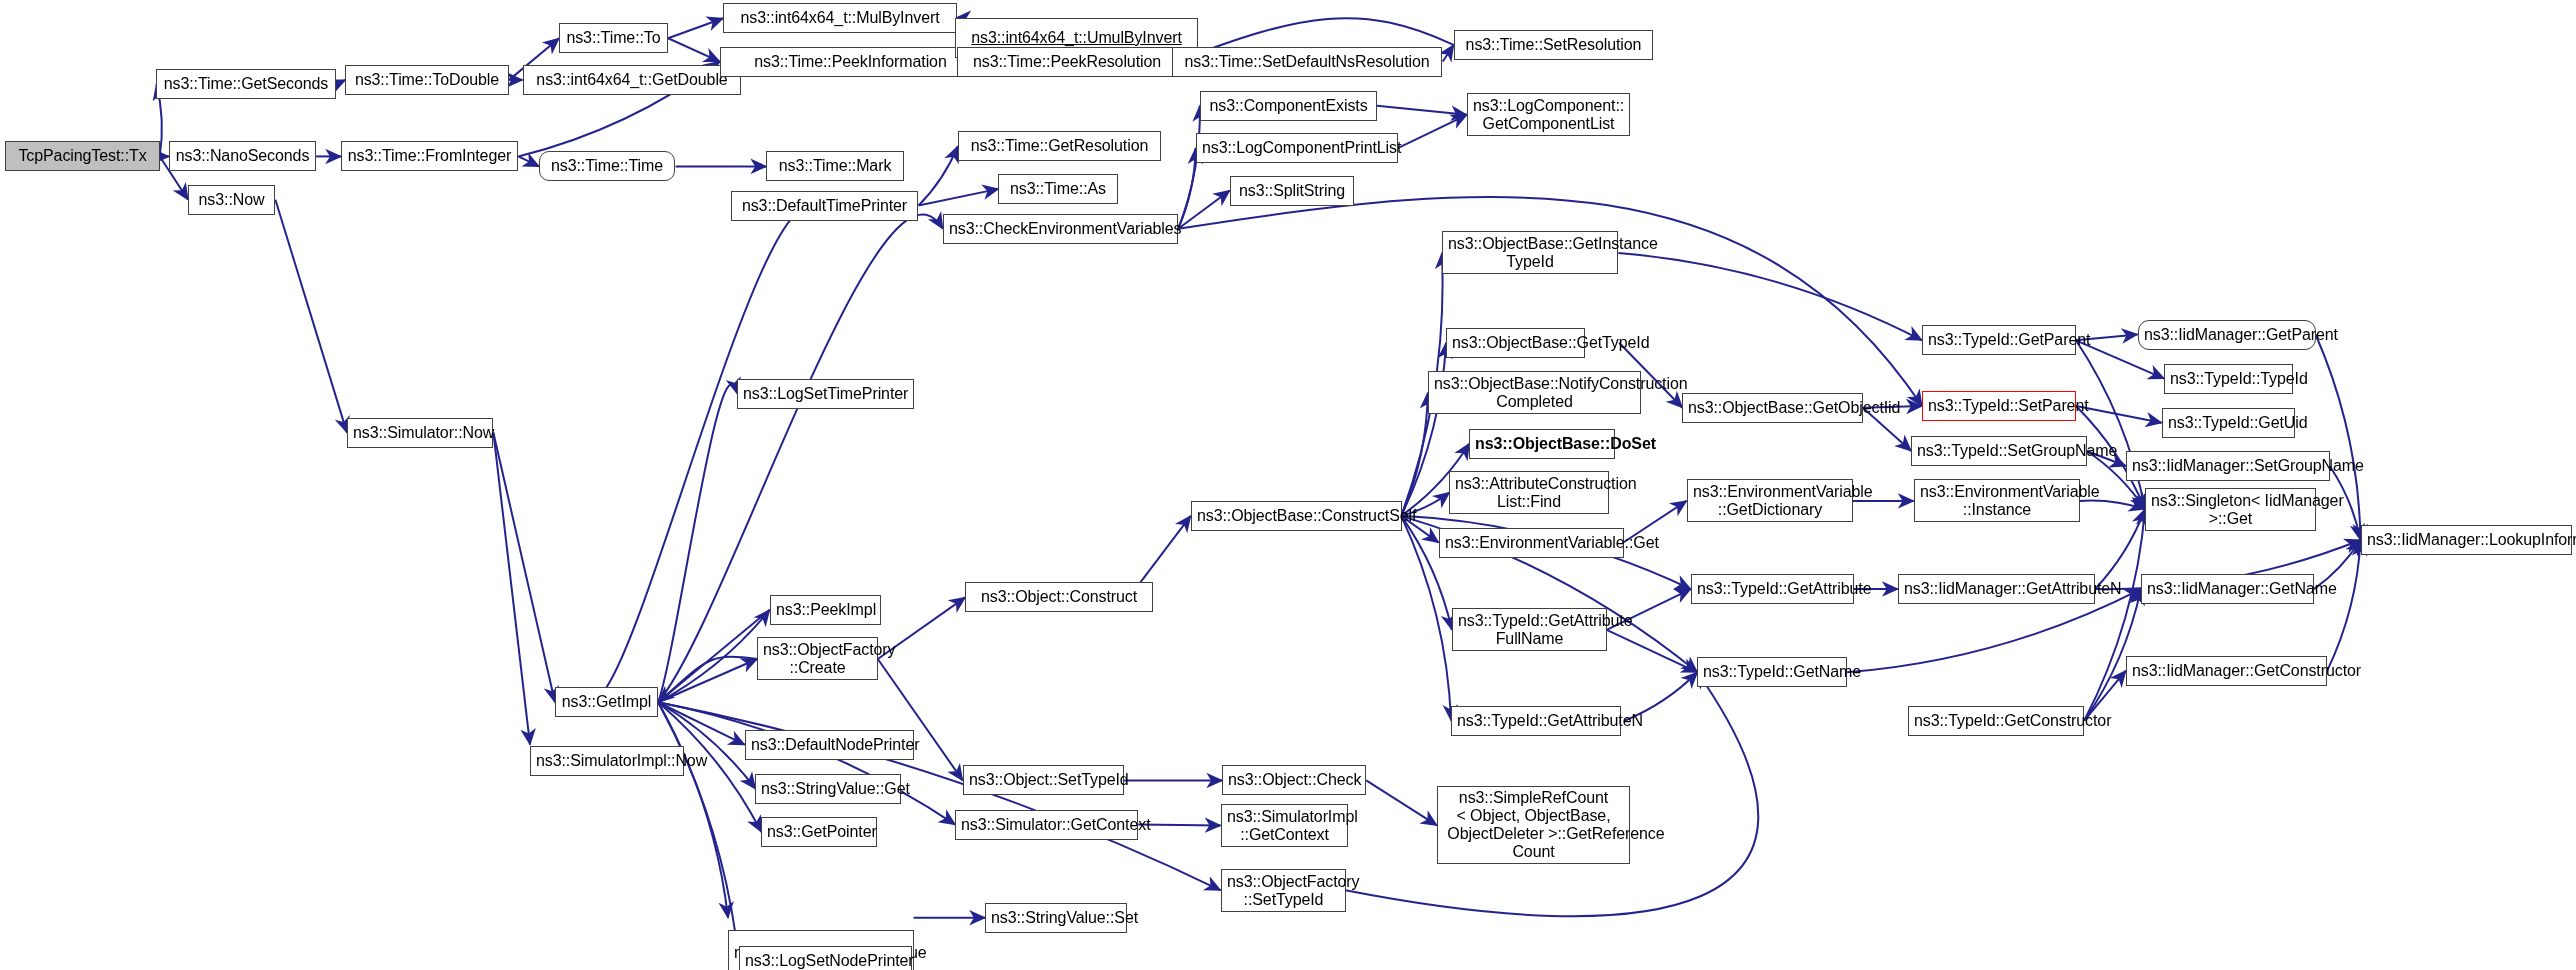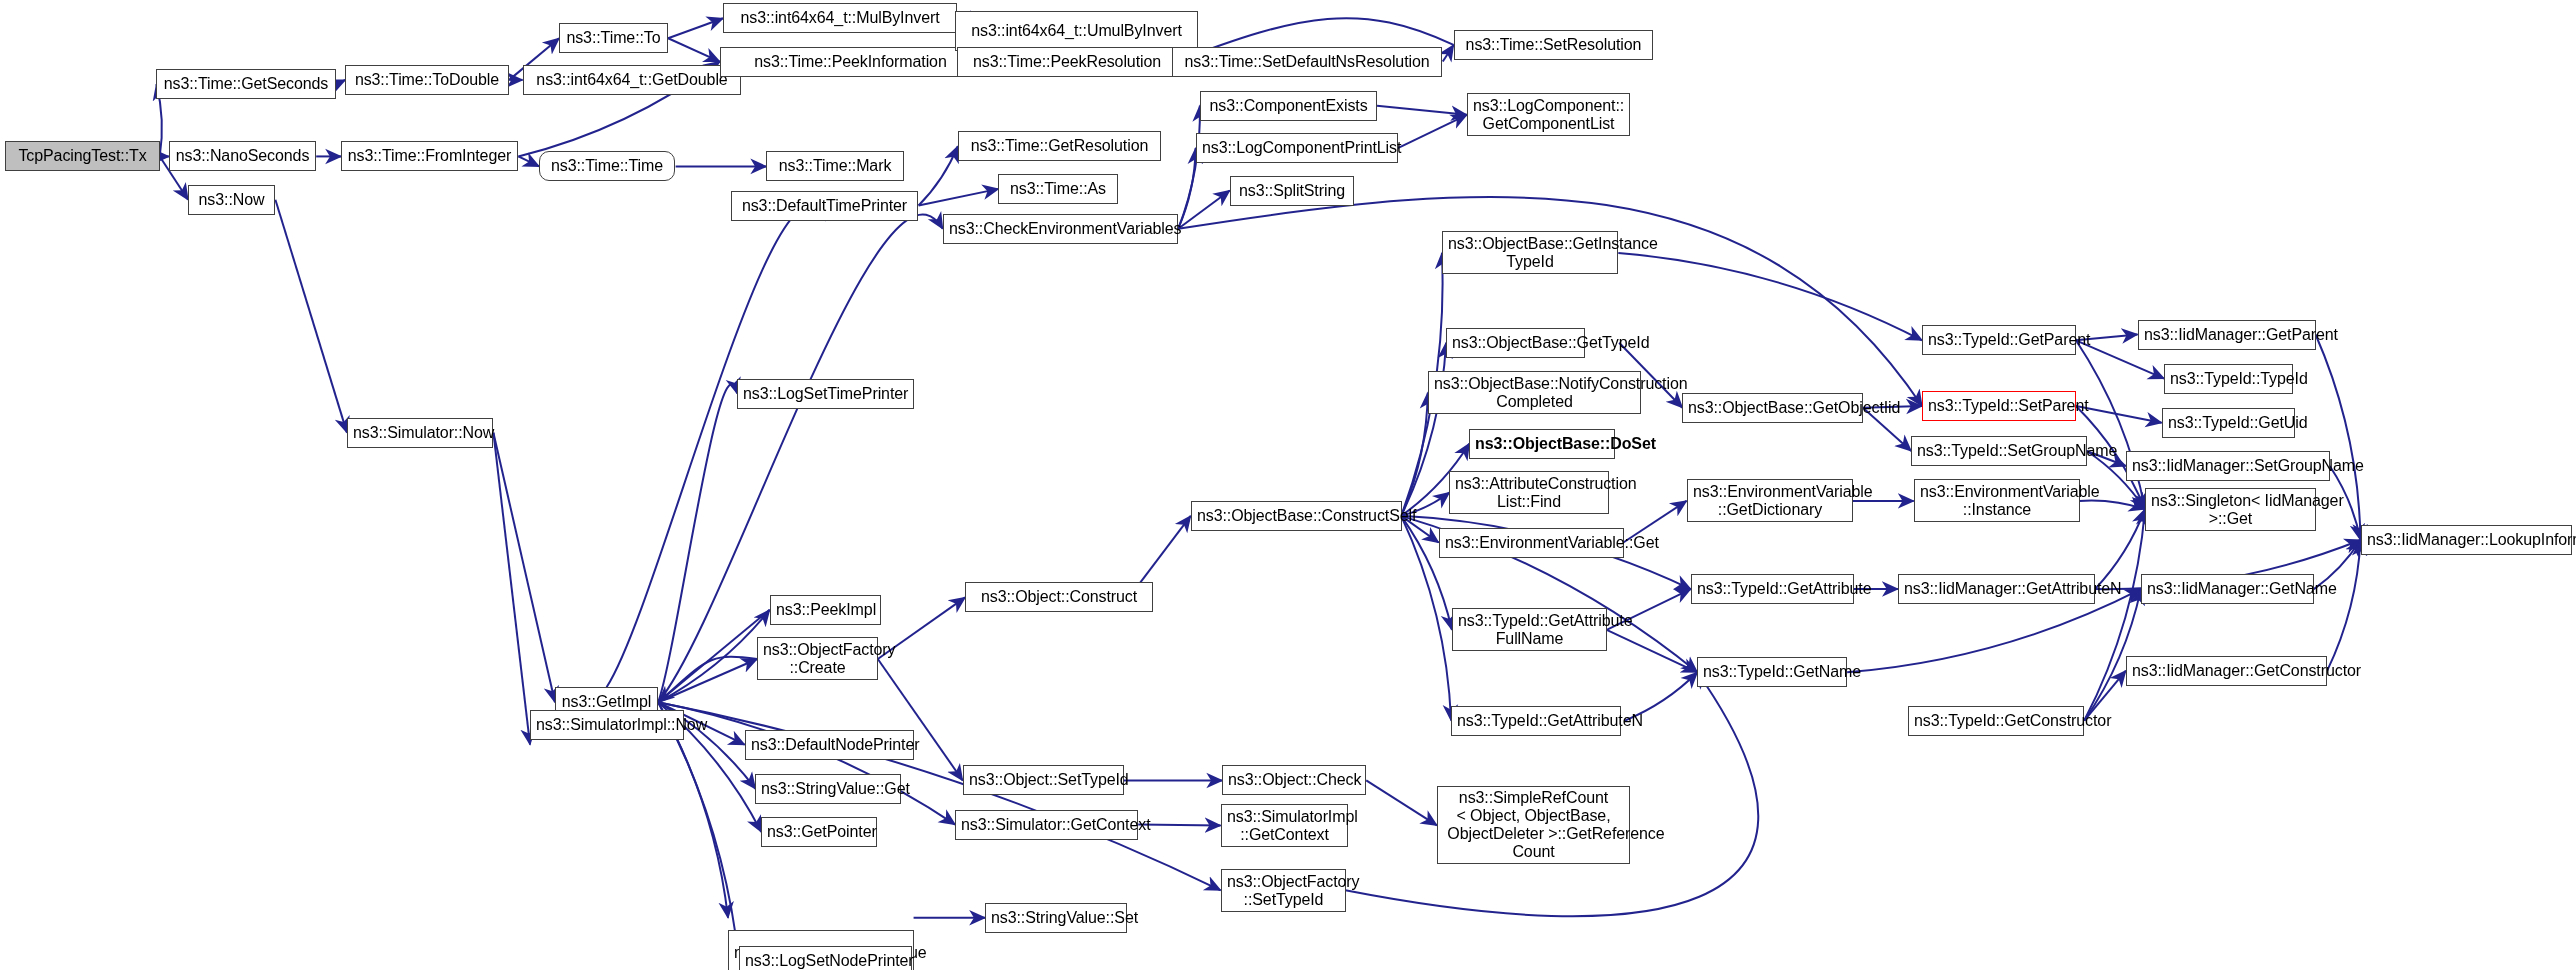--- a/index.html
+++ b/index.html
@@ -139,21 +139,21 @@
       <div class="node" style="left: 156px; top: 69px; width: 180px; height: 30px;"><span class="lbl">ns3::Time::GetSeconds</span></div>
       <div class="node" style="left: 169px; top: 141px; width: 147px; height: 30px;"><span class="lbl">ns3::NanoSeconds</span></div>
       <div class="node" style="left: 188px; top: 185px; width: 87px; height: 30px;"><span class="lbl">ns3::Now</span></div>
       <div class="node" style="left: 345px; top: 65px; width: 164px; height: 30px;"><span class="lbl">ns3::Time::ToDouble</span></div>
       <div class="node" style="left: 341px; top: 141px; width: 177px; height: 30px;"><span class="lbl">ns3::Time::FromInteger</span></div>
       <div class="node" style="left: 559px; top: 23px; width: 109px; height: 30px;"><span class="lbl">ns3::Time::To</span></div>
       <div class="node" style="left: 523px; top: 65px; width: 218px; height: 30px;"><span class="lbl">ns3::int64x64_t::GetDouble</span></div>
       <div class="node" style="left: 539px; top: 151px; width: 136px; height: 30px; border-radius: 10px;"><span class="lbl">ns3::Time::Time</span></div>
       <div class="node" style="left: 723px; top: 3.3px; width: 234px; height: 30px;"><span class="lbl">ns3::int64x64_t::MulByInvert</span></div>
       <div class="node" style="left: 720px; top: 47px; width: 240px; height: 30px; padding-left: 26px;"><span class="lbl">ns3::Time::PeekInformation</span></div>
-      <div class="node" style="left: 955px; top: 11px; width: 243px; height: 40px;"><span class="lbl">ns3::int64x64_t::UmulByInvert</span></div>
+      <div class="node" style="left: 955px; top: 18px; width: 243px; height: 40px; text-decoration: underline;"><span class="lbl">ns3::int64x64_t::UmulByInvert</span></div>
       <div class="node" style="left: 957px; top: 47px; width: 220px; height: 30px;"><span class="lbl">ns3::Time::PeekResolution</span></div>
       <div class="node" style="left: 1172px; top: 47px; width: 270px; height: 30px;"><span class="lbl">ns3::Time::SetDefaultNsResolution</span></div>
       <div class="node" style="left: 1454px; top: 30px; width: 199px; height: 30px;"><span class="lbl">ns3::Time::SetResolution</span></div>
       <div class="node" style="left: 766px; top: 151px; width: 138px; height: 30px;"><span class="lbl">ns3::Time::Mark</span></div>
       <div class="node" style="left: 731px; top: 191px; width: 187px; height: 30px;"><span class="lbl">ns3::DefaultTimePrinter</span></div>
       <div class="node" style="left: 958px; top: 131px; width: 203px; height: 30px;"><span class="lbl">ns3::Time::GetResolution</span></div>
       <div class="node" style="left: 998px; top: 174px; width: 120px; height: 30px;"><span class="lbl">ns3::Time::As</span></div>
       <div class="node" style="left: 943px; top: 214px; width: 235px; height: 30px;"><span class="lbl">ns3::CheckEnvironmentVariables</span></div>
       <div class="node" style="left: 1200px; top: 91px; width: 177px; height: 30px;"><span class="lbl">ns3::ComponentExists</span></div>
       <div class="node" style="left: 1196px; top: 133px; width: 202px; height: 30px;"><span class="lbl">ns3::LogComponentPrintList</span></div>
@@ -179,32 +179,32 @@
       <div class="node" style="left: 1697px; top: 657px; width: 150px; height: 30px;"><span class="lbl">ns3::TypeId::GetName</span></div>
       <div class="node" style="left: 1451px; top: 706px; width: 170px; height: 30px;"><span class="lbl">ns3::TypeId::GetAttributeN</span></div>
       <div class="node" style="left: 1908px; top: 706px; width: 176px; height: 30px;"><span class="lbl">ns3::TypeId::GetConstructor</span></div>
       <div class="node" style="left: 1922px; top: 325px; width: 154px; height: 30px;"><span class="lbl">ns3::TypeId::GetParent</span></div>
       <div class="node hl" style="left: 1922px; top: 391px; width: 154px; height: 30px;"><span class="lbl">ns3::TypeId::SetParent</span></div>
       <div class="node" style="left: 1911px; top: 436px; width: 176px; height: 30px;"><span class="lbl">ns3::TypeId::SetGroupName</span></div>
       <div class="node" style="left: 1914px; top: 479px; width: 166px; height: 43px;"><span class="lbl">ns3::EnvironmentVariable
 ::Instance</span></div>
       <div class="node" style="left: 2145px; top: 488px; width: 171px; height: 43px;"><span class="lbl">ns3::Singleton&lt; IidManager
 &gt;::Get</span></div>
-      <div class="node" style="left: 2138px; top: 320px; width: 178px; height: 30px;"><span class="lbl">ns3::IidManager::GetParent</span></div>
+      <div class="node" style="left: 2138px; top: 320px; width: 178px; height: 30px; border-radius: 11px;"><span class="lbl">ns3::IidManager::GetParent</span></div>
       <div class="node" style="left: 2164px; top: 364px; width: 129px; height: 30px;"><span class="lbl">ns3::TypeId::TypeId</span></div>
       <div class="node" style="left: 2162px; top: 408px; width: 133px; height: 30px;"><span class="lbl">ns3::TypeId::GetUid</span></div>
       <div class="node" style="left: 2126px; top: 451px; width: 204px; height: 30px;"><span class="lbl">ns3::IidManager::SetGroupName</span></div>
       <div class="node" style="left: 1898px; top: 574px; width: 197px; height: 30px;"><span class="lbl">ns3::IidManager::GetAttributeN</span></div>
       <div class="node" style="left: 2141px; top: 574px; width: 173px; height: 30px;"><span class="lbl">ns3::IidManager::GetName</span></div>
       <div class="node" style="left: 2126px; top: 656px; width: 201px; height: 30px;"><span class="lbl">ns3::IidManager::GetConstructor</span></div>
       <div class="node" style="left: 2361px; top: 525px; width: 211px; height: 30px;"><span class="lbl">ns3::IidManager::LookupInformation</span></div>
       <div class="node" style="left: 347px; top: 418px; width: 146px; height: 30px;"><span class="lbl">ns3::Simulator::Now</span></div>
       <div class="node" style="left: 737px; top: 379px; width: 177px; height: 30px;"><span class="lbl">ns3::LogSetTimePrinter</span></div>
       <div class="node" style="left: 555px; top: 687px; width: 103px; height: 30px;"><span class="lbl">ns3::GetImpl</span></div>
-      <div class="node" style="left: 530px; top: 710px; width: 154px; height: 30px;"><span class="lbl">ns3::SimulatorImpl::Now</span></div>
+      <div class="node" style="left: 530px; top: 746px; width: 154px; height: 30px;"><span class="lbl">ns3::SimulatorImpl::Now</span></div>
       <div class="node" style="left: 770px; top: 595px; width: 111px; height: 30px;"><span class="lbl">ns3::PeekImpl</span></div>
       <div class="node" style="left: 757px; top: 637px; width: 121px; height: 43px;"><span class="lbl">ns3::ObjectFactory
 ::Create</span></div>
       <div class="node" style="left: 745px; top: 730px; width: 169px; height: 30px;"><span class="lbl">ns3::DefaultNodePrinter</span></div>
       <div class="node" style="left: 755px; top: 774px; width: 146px; height: 30px;"><span class="lbl">ns3::StringValue::Get</span></div>
       <div class="node" style="left: 761px; top: 817px; width: 116px; height: 30px;"><span class="lbl">ns3::GetPointer</span></div>
       <div class="node" style="left: 728px; top: 930px; width: 186px; height: 46px;"><span class="lbl">ns3::GlobalValue::GetValue</span></div>
       <div class="node" style="left: 739px; top: 946px; width: 173px; height: 30px;"><span class="lbl">ns3::LogSetNodePrinter</span></div>
       <div class="node" style="left: 965px; top: 582px; width: 188px; height: 30px;"><span class="lbl">ns3::Object::Construct</span></div>
       <div class="node" style="left: 963px; top: 765px; width: 161px; height: 30px;"><span class="lbl">ns3::Object::SetTypeId</span></div>

